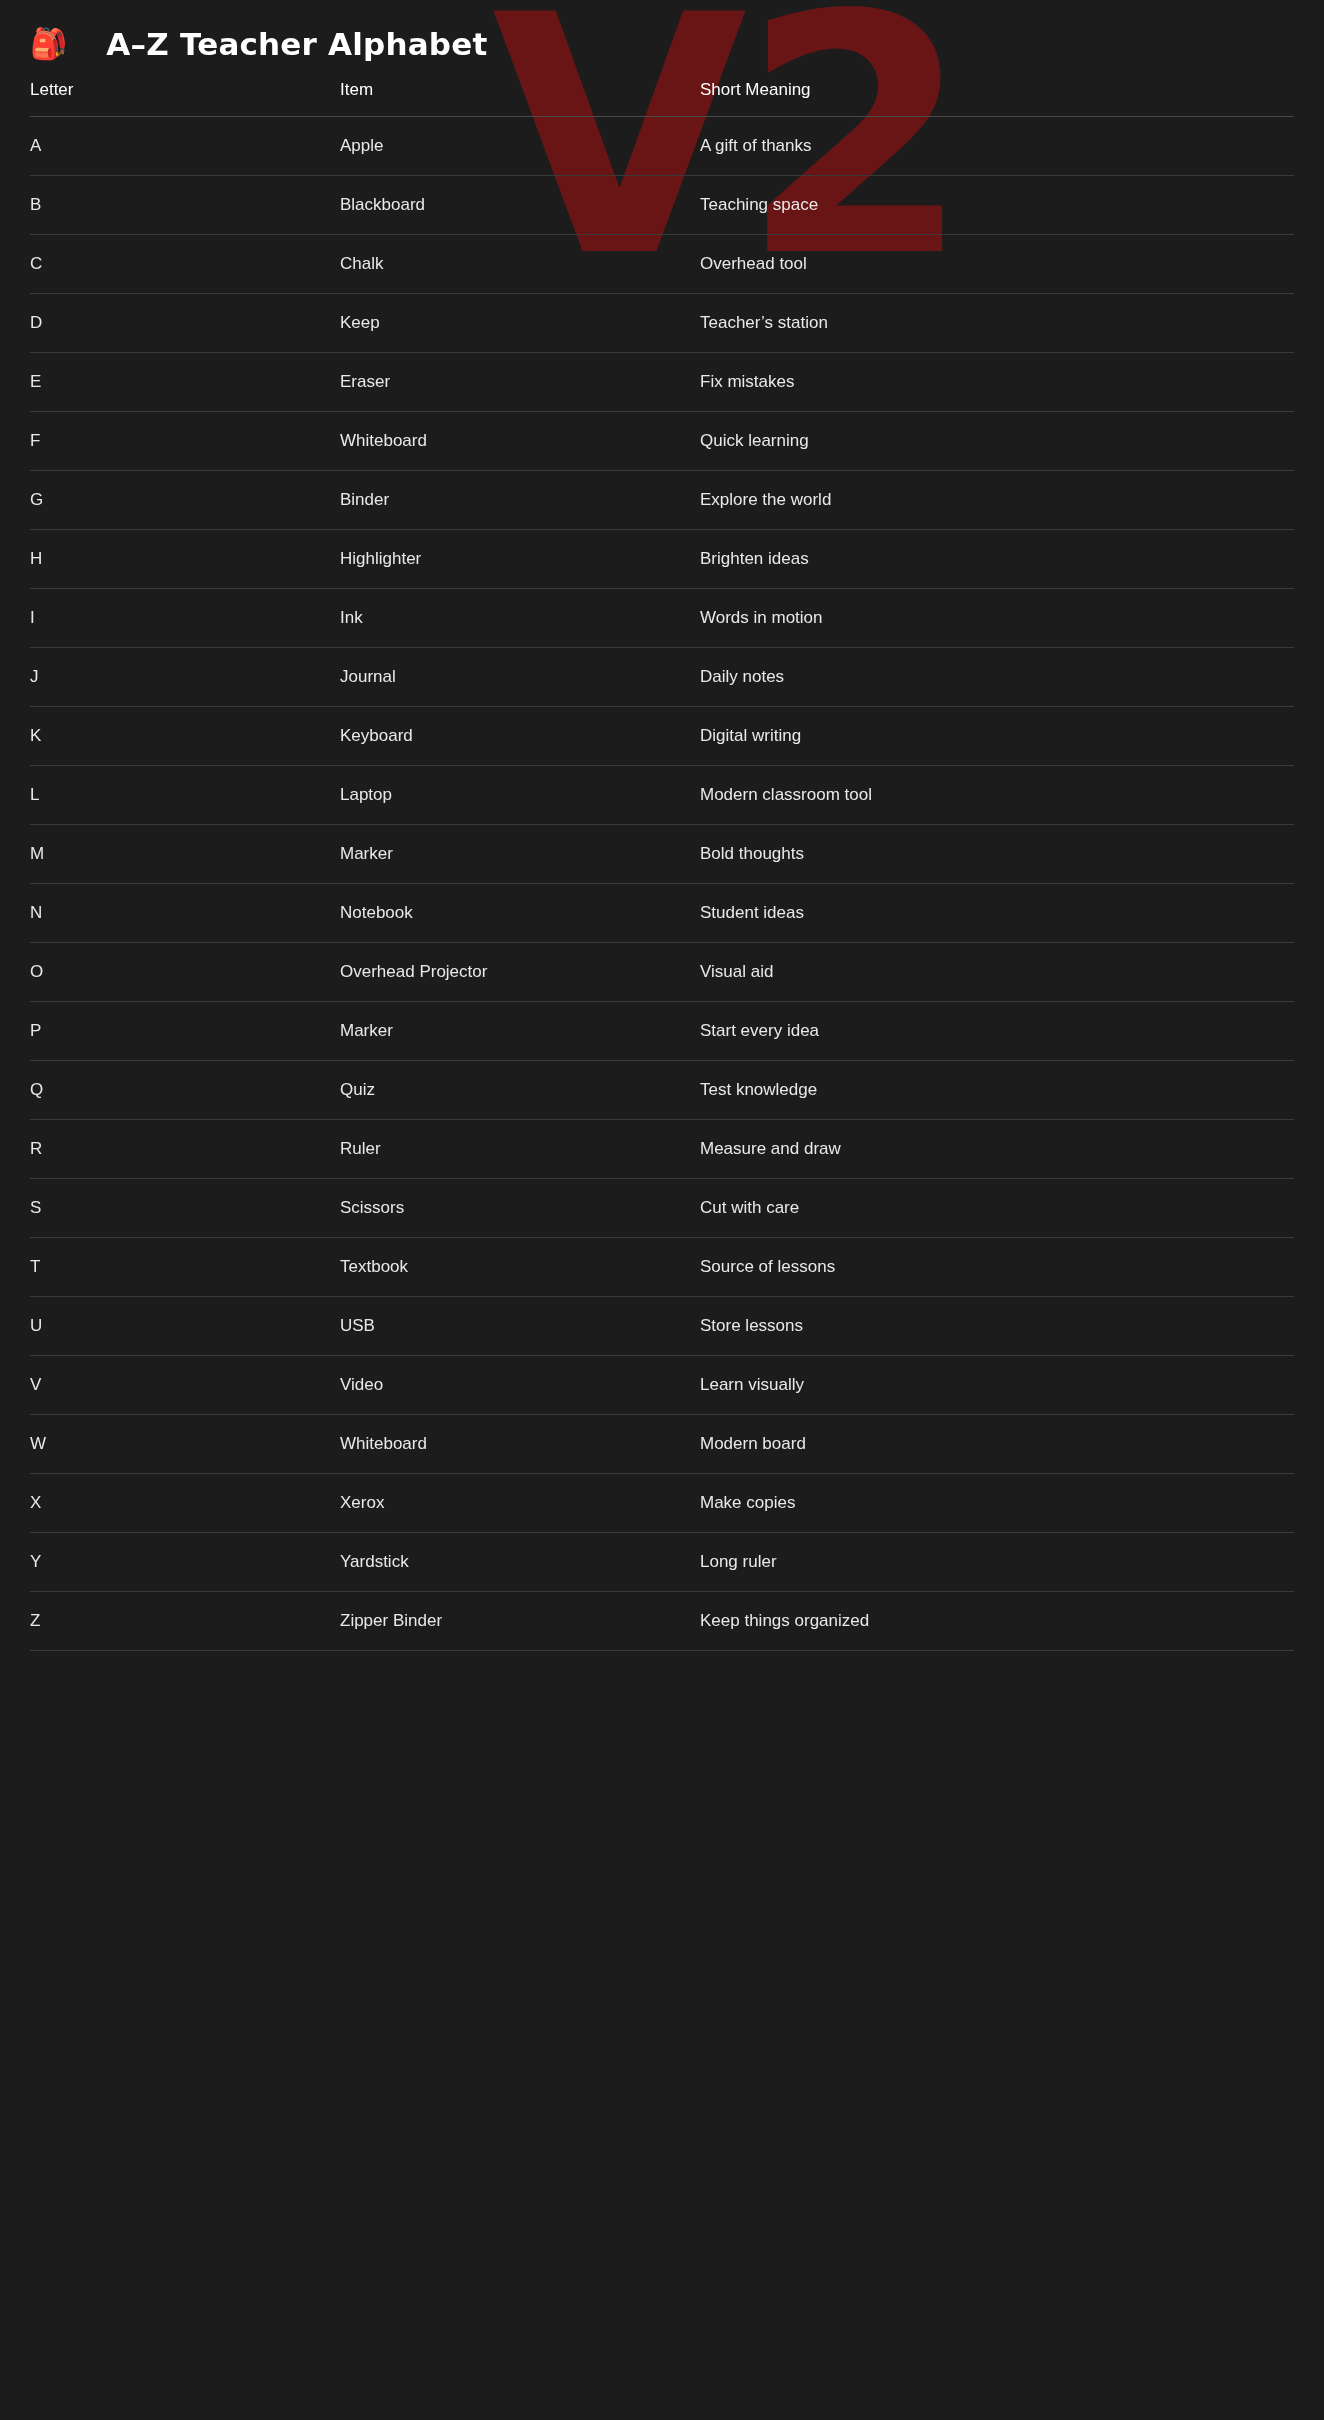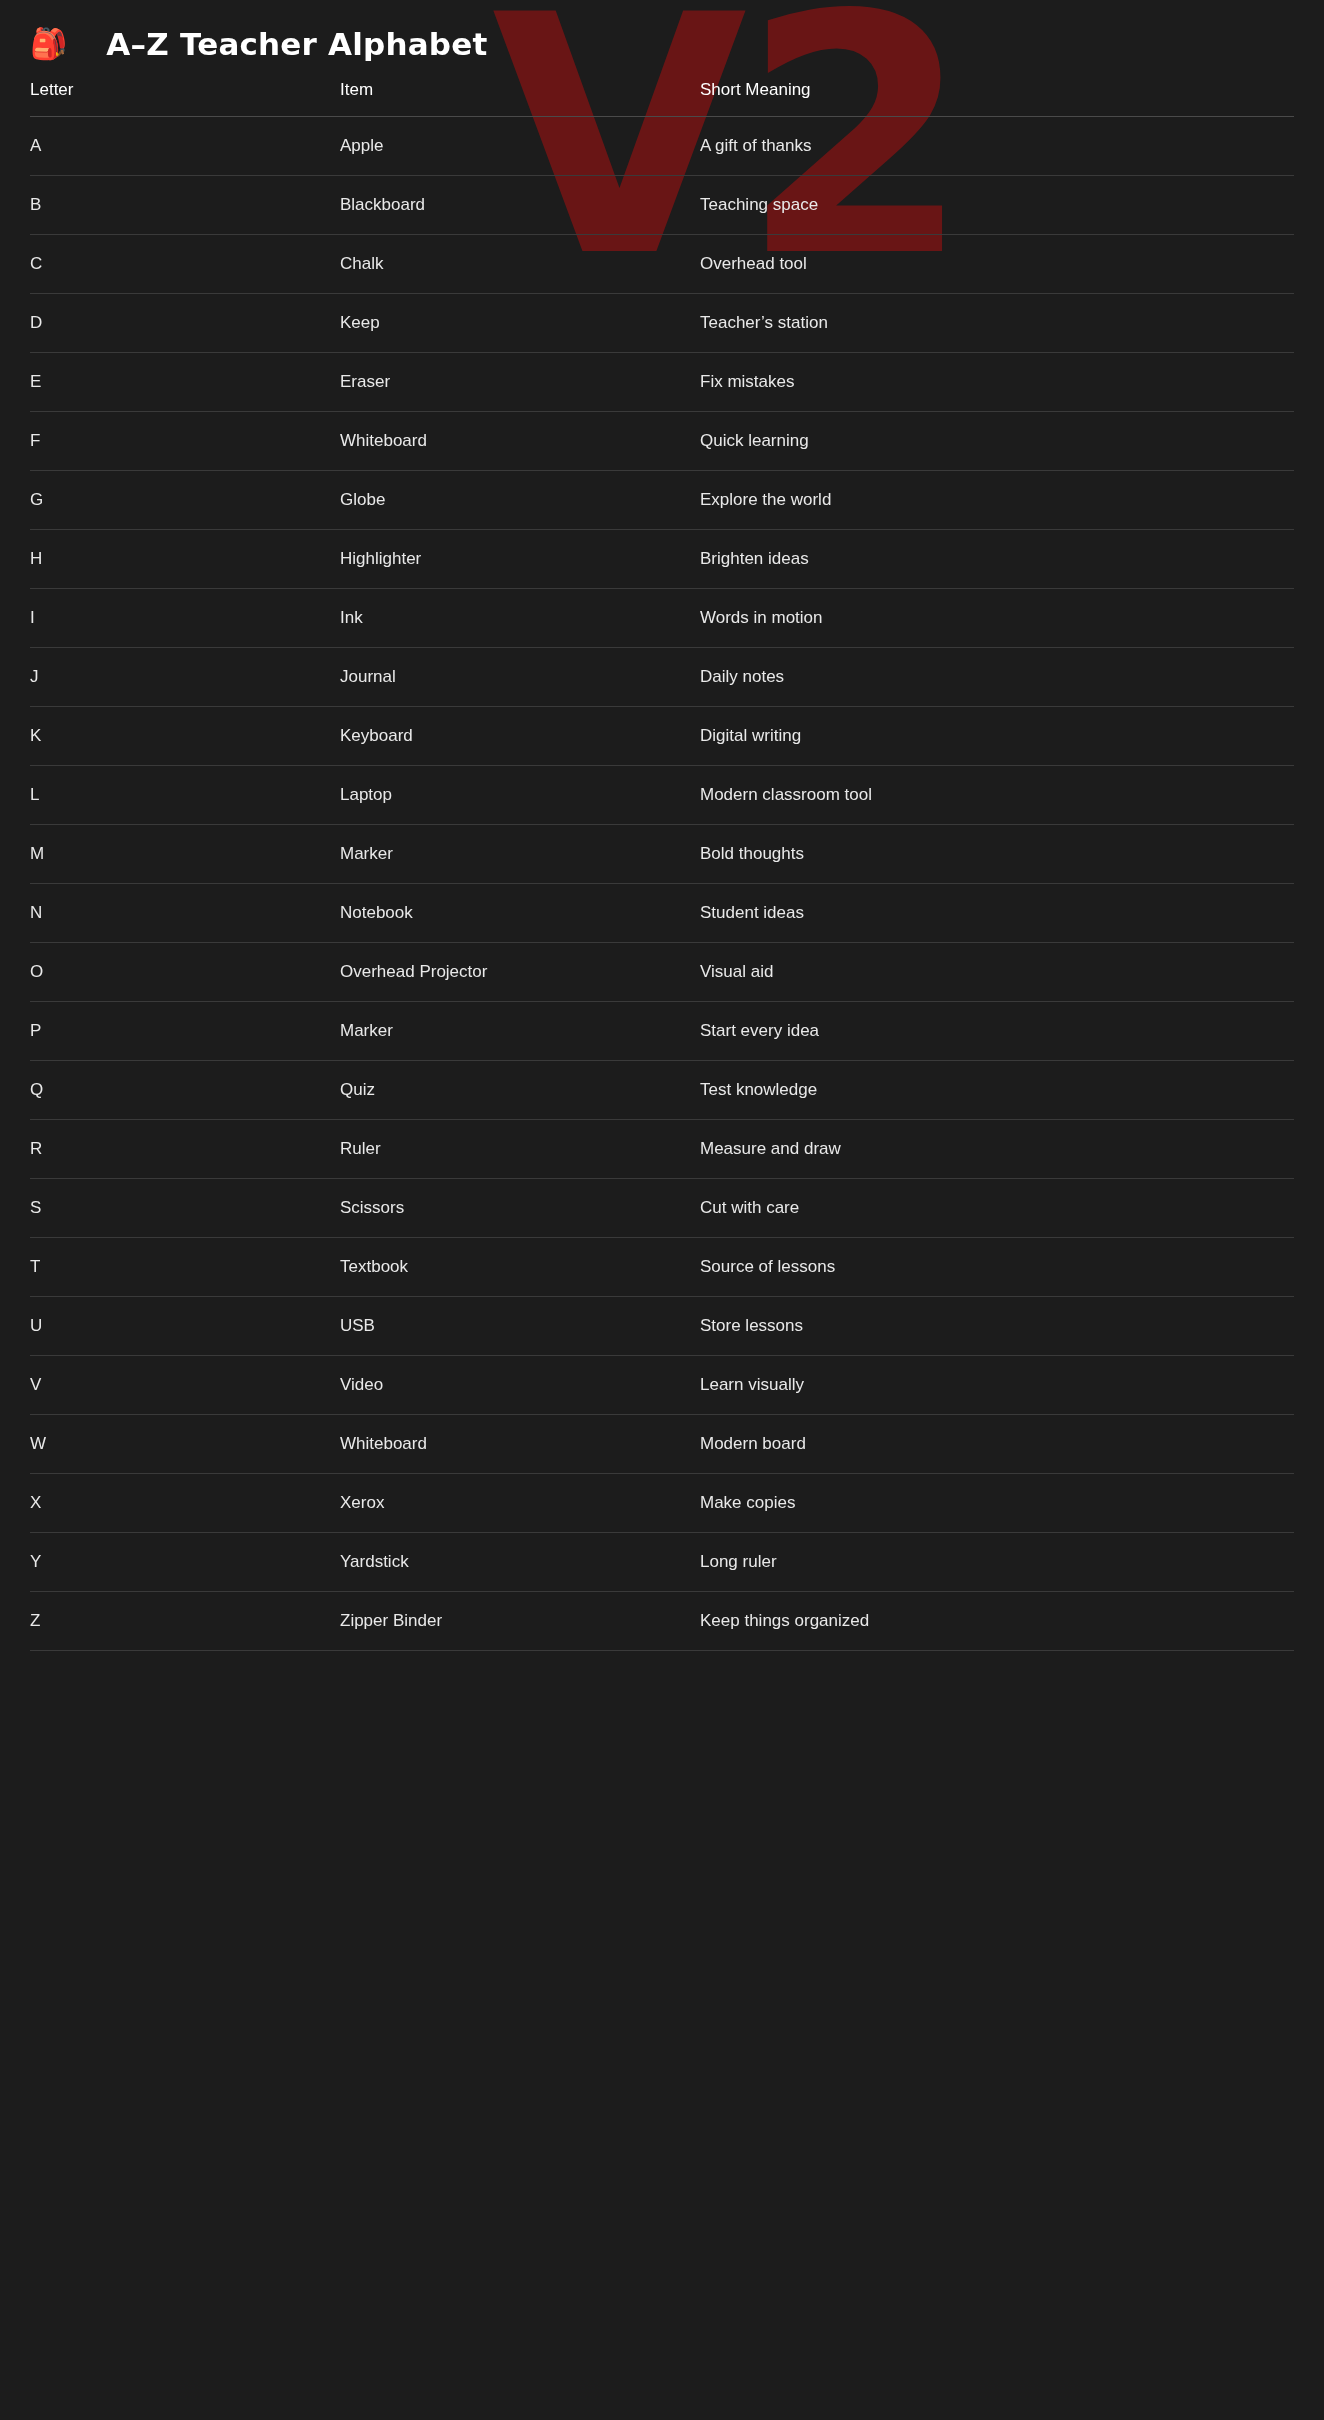--- a/index.html
+++ b/index.html
@@ -145,21 +145,21 @@
           <td class="cell-item">Eraser</td>
           <td class="cell-meaning">Fix mistakes</td>
         </tr>
         <tr class="row">
           <td class="cell-letter">F</td>
           <td class="cell-item">Whiteboard</td>
           <td class="cell-meaning">Quick learning</td>
         </tr>
         <tr class="row">
           <td class="cell-letter">G</td>
-          <td class="cell-item">Globe</td>
+          <td class="cell-item">Binder</td>
           <td class="cell-meaning">Explore the world</td>
         </tr>
         <tr class="row">
           <td class="cell-letter">H</td>
           <td class="cell-item">Highlighter</td>
           <td class="cell-meaning">Brighten ideas</td>
         </tr>
         <tr class="row">
           <td class="cell-letter">I</td>
           <td class="cell-item">Ink</td>

